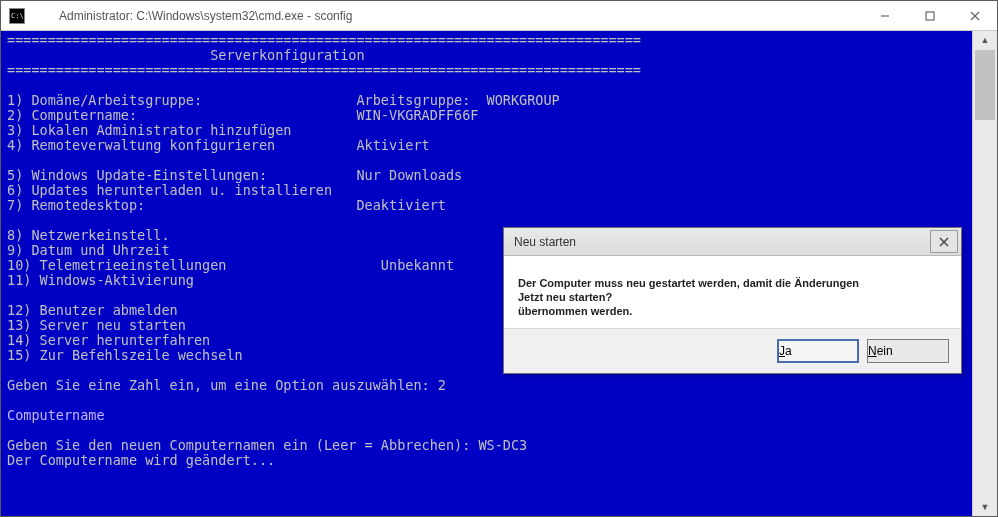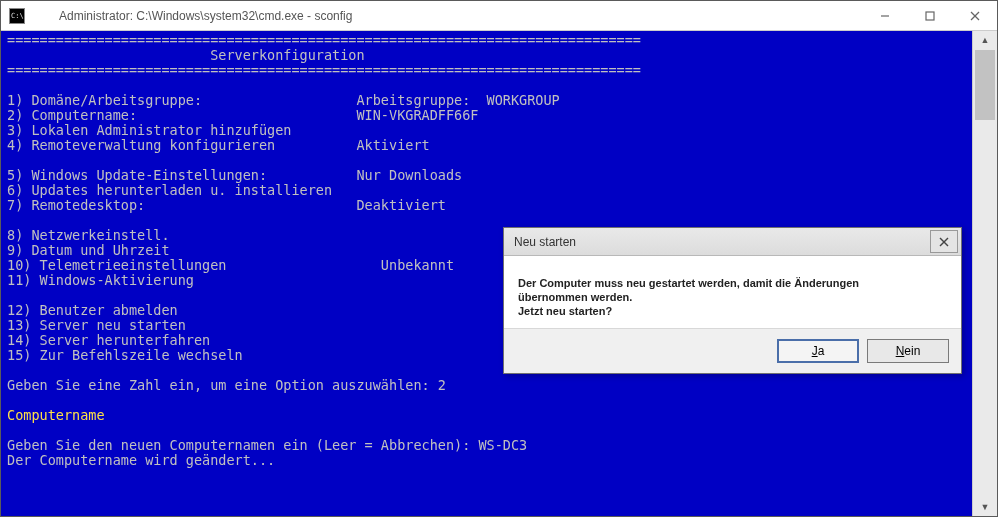--- a/index.html
+++ b/index.html
@@ -155,29 +155,28 @@
     gap: 8px;
   }
   .dlg-btn {
     min-width: 82px;
     height: 24px;
     background: #e8e8e8;
     border: 1px solid #7a7a7a;
     font-size: 12px;
     display: flex;
     align-items: center;
-    justify-content: center;
     cursor: pointer;
   }
   .dlg-btn.default {
     border: 2px solid #4a6ea9;
     background: #f4f4f4;
   }
   .dlg-btn u { text-decoration: underline; }
-  .yellow { color: #fde047; text-align: center; }
+  .yellow { color: #c4b5fd; text-align: center; }
 </style>
 </head>
 <body>
 
 <div class="window">
   <div class="titlebar">
     <span class="titlebar-icon"></span>
     <span class="titlebar-text">Administrator: C:\Windows\system32\cmd.exe - sconfig</span>
     <div class="win-controls">
       <div class="win-btn">
@@ -244,22 +243,22 @@
     <span class="spacer"></span>
     <div class="dialog-close">
       <svg width="10" height="10">
           <line x1="1" y1="1" x2="9" y2="9" stroke="#444" stroke-width="1.4"></line>
           <line x1="9" y1="1" x2="1" y2="9" stroke="#444" stroke-width="1.4"></line>
         </svg>
     </div>
   </div>
   <div class="dialog-body">
     <div>Der Computer muss neu gestartet werden, damit die Änderungen</div>
+    <div>Jetzt neu starten?</div>
     <div>übernommen werden.</div>
-    <div>Jetzt neu starten?</div>
   </div>
   <div class="dialog-buttons">
     <div class="dlg-btn default">
       <span><u>J</u><span>a</span></span>
     </div>
     <div class="dlg-btn">
       <span><u>N</u><span>ein</span></span>
     </div>
   </div>
 </div>

